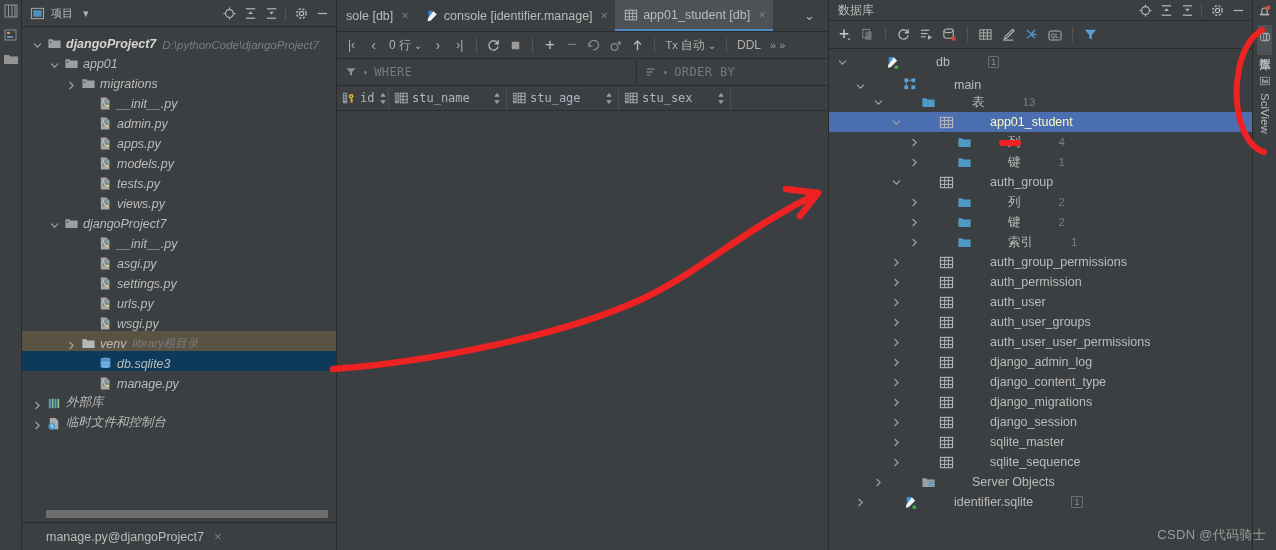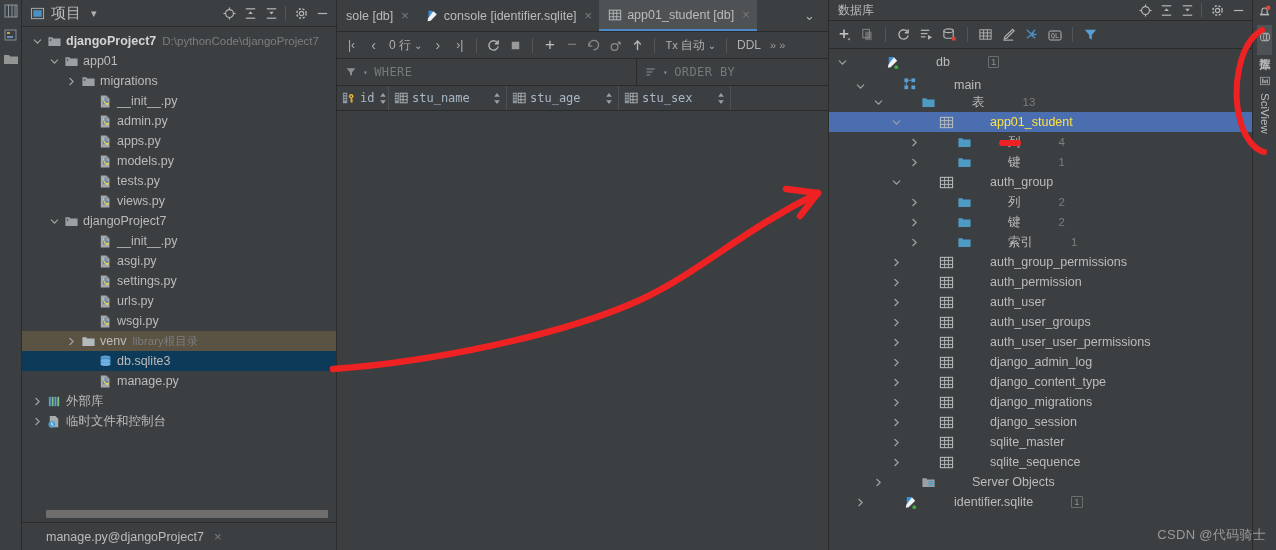--- a/index.html
+++ b/index.html
@@ -26,30 +26,31 @@
   .project-panel {
     width: 315px; flex: 0 0 315px; height: 550px;
     background: #3c3f41; display: flex; flex-direction: column;
     border-right: 1px solid #2b2b2b;
   }
   .panel-header {
     height: 27px; display: flex; align-items: center;
     background: #3c3f41; padding: 0 4px 0 8px;
     border-bottom: 1px solid #2b2b2b;
   }
-  .panel-title { color: #bbbbbb; font-size: 15px; margin-left: 6px; }
+  .panel-title { color: #bbbbbb; font-size: 11px; margin-left: 6px; }
   .ph-spacer { flex: 1; }
   .ph-btn { width: 20px; height: 20px; display:flex; align-items:center; justify-content:center; margin-left:1px; }
   .vsep { width:1px; height:14px; background:#555; margin:0 4px; }
 
   .tree { flex: 1; overflow: hidden; padding-top: 4px; position: relative; }
   .row {
-    height: 20px; display: flex; align-items: center;
+    height: 20px; display: flex; align-items: flex-end;
     white-space: nowrap; font-size: 12.5px; color: #bbbbbb;
     padding-right: 4px;
+    font-style: italic;
   }
   .row.sel-blue { background: #0d3a58; }
   .row.sel-brown { background: #5a5344; }
   .arrow { width: 11px; height: 11px; flex: 0 0 11px; }
   .arrow.hidden { visibility: hidden; }
   .ico { width: 15px; height: 15px; flex: 0 0 15px; margin-right: 4px; }
   .dim { color: #7b7d7e; margin-left: 6px; font-size: 11.5px; }
   .bold { font-weight: bold; color: #d4d4d4; }
 
   .hscroll-wrap { height: 16px; padding: 0 8px 0 24px; display:flex; align-items:center; }
@@ -108,21 +109,21 @@
 
   
   .db-panel {
     flex: 1; height: 550px; background: #3c3f41;
     display: flex; flex-direction: column; min-width: 0;
   }
   .db-header { height: 21px; display:flex; align-items:center; padding: 0 4px 0 9px; border-bottom: 1px solid #2b2b2b; }
   .db-toolbar { height: 28px; display:flex; align-items:center; padding: 0 5px; gap: 2px; border-bottom: 1px solid #2b2b2b;}
   .db-tree { flex: 1; overflow: hidden; padding-top: 3px; }
   .drow { height: 20px; display: flex; align-items: center; white-space: nowrap; font-size: 12.5px; color: #bbbbbb; gap: 32px; }
-  .drow.selected { background: #4a6eb0; color: #fde047; }
+  .drow.selected { background: #4a6eb0; color: #fef9c3; }
   .badge {
     display:inline-block; border: 1px solid #6c6f70; color: #8b8e8f;
     font-size: 9.5px; line-height: 10px; padding: 0px 2px; margin-left: 6px;
     border-radius: 1px; vertical-align: middle;
   }
 
   
   .right-rail {
     width: 24px; flex: 0 0 24px; height: 550px; background: #3c3f41;
     border-left: 1px solid #2b2b2b; display:flex; flex-direction: column; align-items:center;
@@ -525,21 +526,21 @@
           <span>sole [db]</span>
           <span class="x">×</span>
         </div>
         <div class="etab">
           <span class="etab-ico">
             <svg width="14" height="14" viewBox="0 0 16 16">
               <path d="M2 2h6l2 2v1L4 11V2z" fill="#3a8fd9"></path>
               <path d="M9.5 2.5 L13.5 6 L6.5 13.5 L3 14 L3.6 10.5Z" fill="#f2f2f2"></path>
             </svg>
           </span>
-          <span>console [identifier.sqlite]</span>
+          <span>console [identifier.manage]</span>
           <span class="x">×</span>
         </div>
         <div class="etab active">
           <span class="etab-ico">
             <svg width="14" height="14" viewBox="0 0 16 16">
               <rect x="1.5" y="2.5" width="13" height="11" fill="none" stroke="#b9bdbe" stroke-width="1.1"></rect>
               <line x1="1.5" y1="6" x2="14.5" y2="6" stroke="#b9bdbe"></line>
               <line x1="1.5" y1="10" x2="14.5" y2="10" stroke="#b9bdbe"></line>
               <line x1="6" y1="2.5" x2="6" y2="13.5" stroke="#b9bdbe"></line>
               <line x1="10" y1="2.5" x2="10" y2="13.5" stroke="#b9bdbe"></line>

